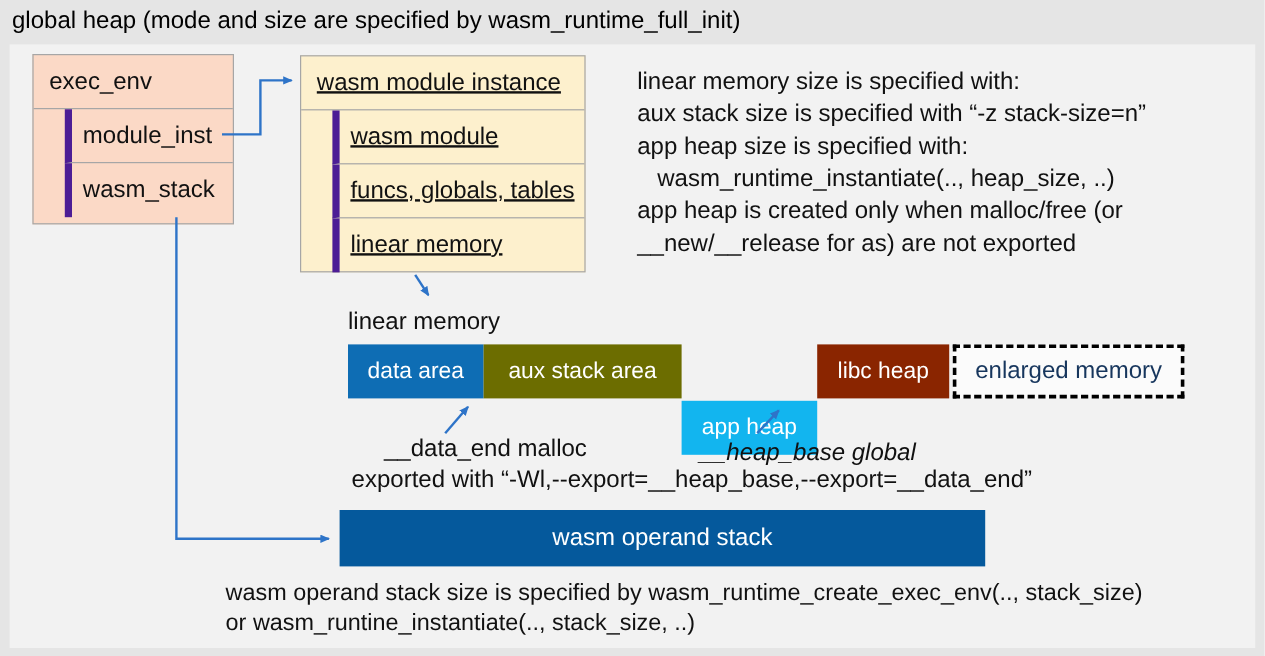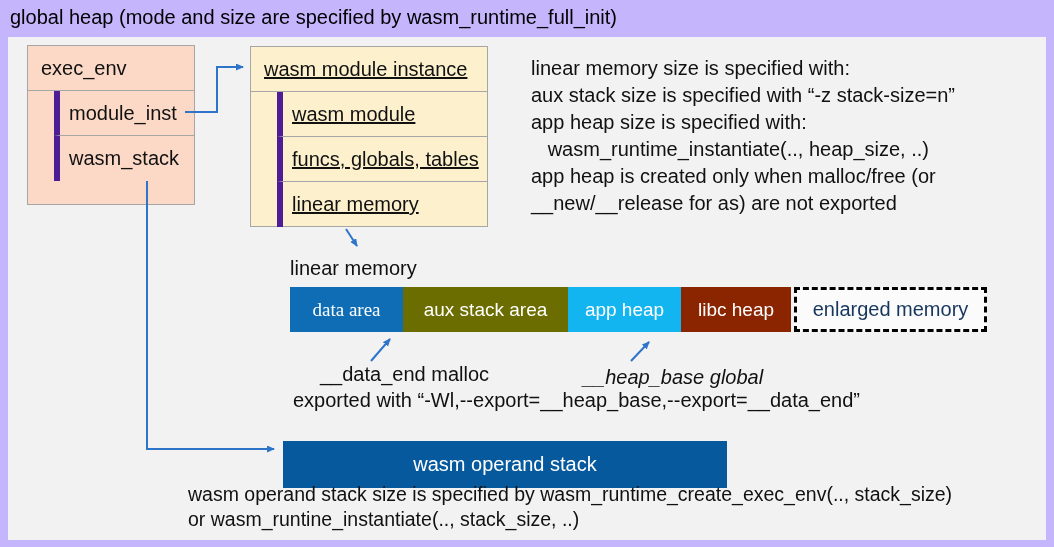--- a/index.html
+++ b/index.html
@@ -1,55 +1,55 @@
 <!DOCTYPE html>
 <html><head>
 <meta charset="utf-8">
 <style>
   html,body{margin:0;padding:0;background:#ffffff;}
   body{width:1054px;height:547px;font-family:"Liberation Sans","DejaVu Sans",sans-serif;color:#111111;}
-  .canvas{position:relative;width:1054px;height:547px;overflow:hidden;background:#c4b5fd;}
+  .canvas{position:relative;width:1054px;height:547px;overflow:hidden;background:#e5e5e5;}
 
   .title{position:absolute;left:10px;top:6px;font-size:20px;font-weight:500;color:#000;white-space:pre;}
 
   .panel{position:absolute;left:8px;top:37px;width:1038px;height:503px;background:#f2f2f2;}
 
   
   .nest-box{position:absolute;border:1px solid #a6a6a6;box-sizing:border-box;font-size:20px;}
   .box-salmon{background:#fbd9c6;}
   .box-cream{background:#fdf0cd;}
   .box-header{height:45px;display:flex;align-items:center;padding-left:13px;border-bottom:1px solid #a6a6a6;box-sizing:border-box;}
   .box-rows{margin-left:26px;}
   .box-row{height:45px;display:flex;align-items:center;padding-left:9px;border-left:6px solid #4c1d95;border-bottom:1px solid #a6a6a6;box-sizing:border-box;}
   .box-row:last-child{border-bottom:none;}
 
-  .exec-env{left:27px;top:45px;width:168px;height:160px;}
+  .exec-env{left:27px;top:45px;width:168px;height:142px;}
   .mod-inst{left:250px;top:46px;width:238px;height:181px;text-decoration:underline;}
 
   
   .notes-top{position:absolute;left:531px;top:55px;font-size:20px;line-height:27px;color:#111;}
   .notes-top .note-line{white-space:pre;}
 
   .lm-label{position:absolute;left:290px;top:257px;font-size:20px;}
 
   
   .lm-bar{position:absolute;left:290px;top:287px;height:45px;display:flex;}
   .seg{height:45px;display:flex;align-items:center;justify-content:center;color:#ffffff;font-size:19px;box-sizing:border-box;white-space:nowrap;}
-  .seg-0{width:113px;background:#0e6db4;font-family:Liberation Serif, serif;}
+  .seg-0{width:113px;background:#0e6db4;}
   .seg-1{width:165px;background:#6c6d00;}
-  .seg-2{width:113px;background:#12b5ef;}
+  .seg-2{width:113px;background:#12b5ef;margin-top:47px;}
   .seg-3{width:110px;background:#8a2500;}
   .seg-enlarged{margin-left:3px;width:193px;background:#fbfbfb;border:3px dashed #000;color:#17365d;font-size:20px;}
 
   .ann{position:absolute;font-size:20px;color:#111;white-space:pre;}
   .ann-data-end{left:320px;top:363px;}
   .ann-heap-base{left:583px;top:366px;font-style:italic;}
   .ann-exported{left:293px;top:389px;text-align:center;}
 
-  .operand-bar{position:absolute;left:283px;top:425px;width:444px;height:47px;background:#05599c;color:#fff;display:flex;align-items:center;justify-content:center;font-size:20px;margin-top:16px;}
+  .operand-bar{position:absolute;left:283px;top:425px;width:538px;height:47px;background:#05599c;color:#fff;display:flex;align-items:center;justify-content:center;font-size:20px;}
 
   .notes-bottom{position:absolute;left:188px;top:482px;font-size:19.5px;line-height:25px;color:#111;}
   .notes-bottom .note-line{white-space:pre;}
 
   .arrows{position:absolute;left:0;top:0;width:1054px;height:547px;pointer-events:none;}
 </style>
 </head>
 <body>
 
 <div class="canvas">

